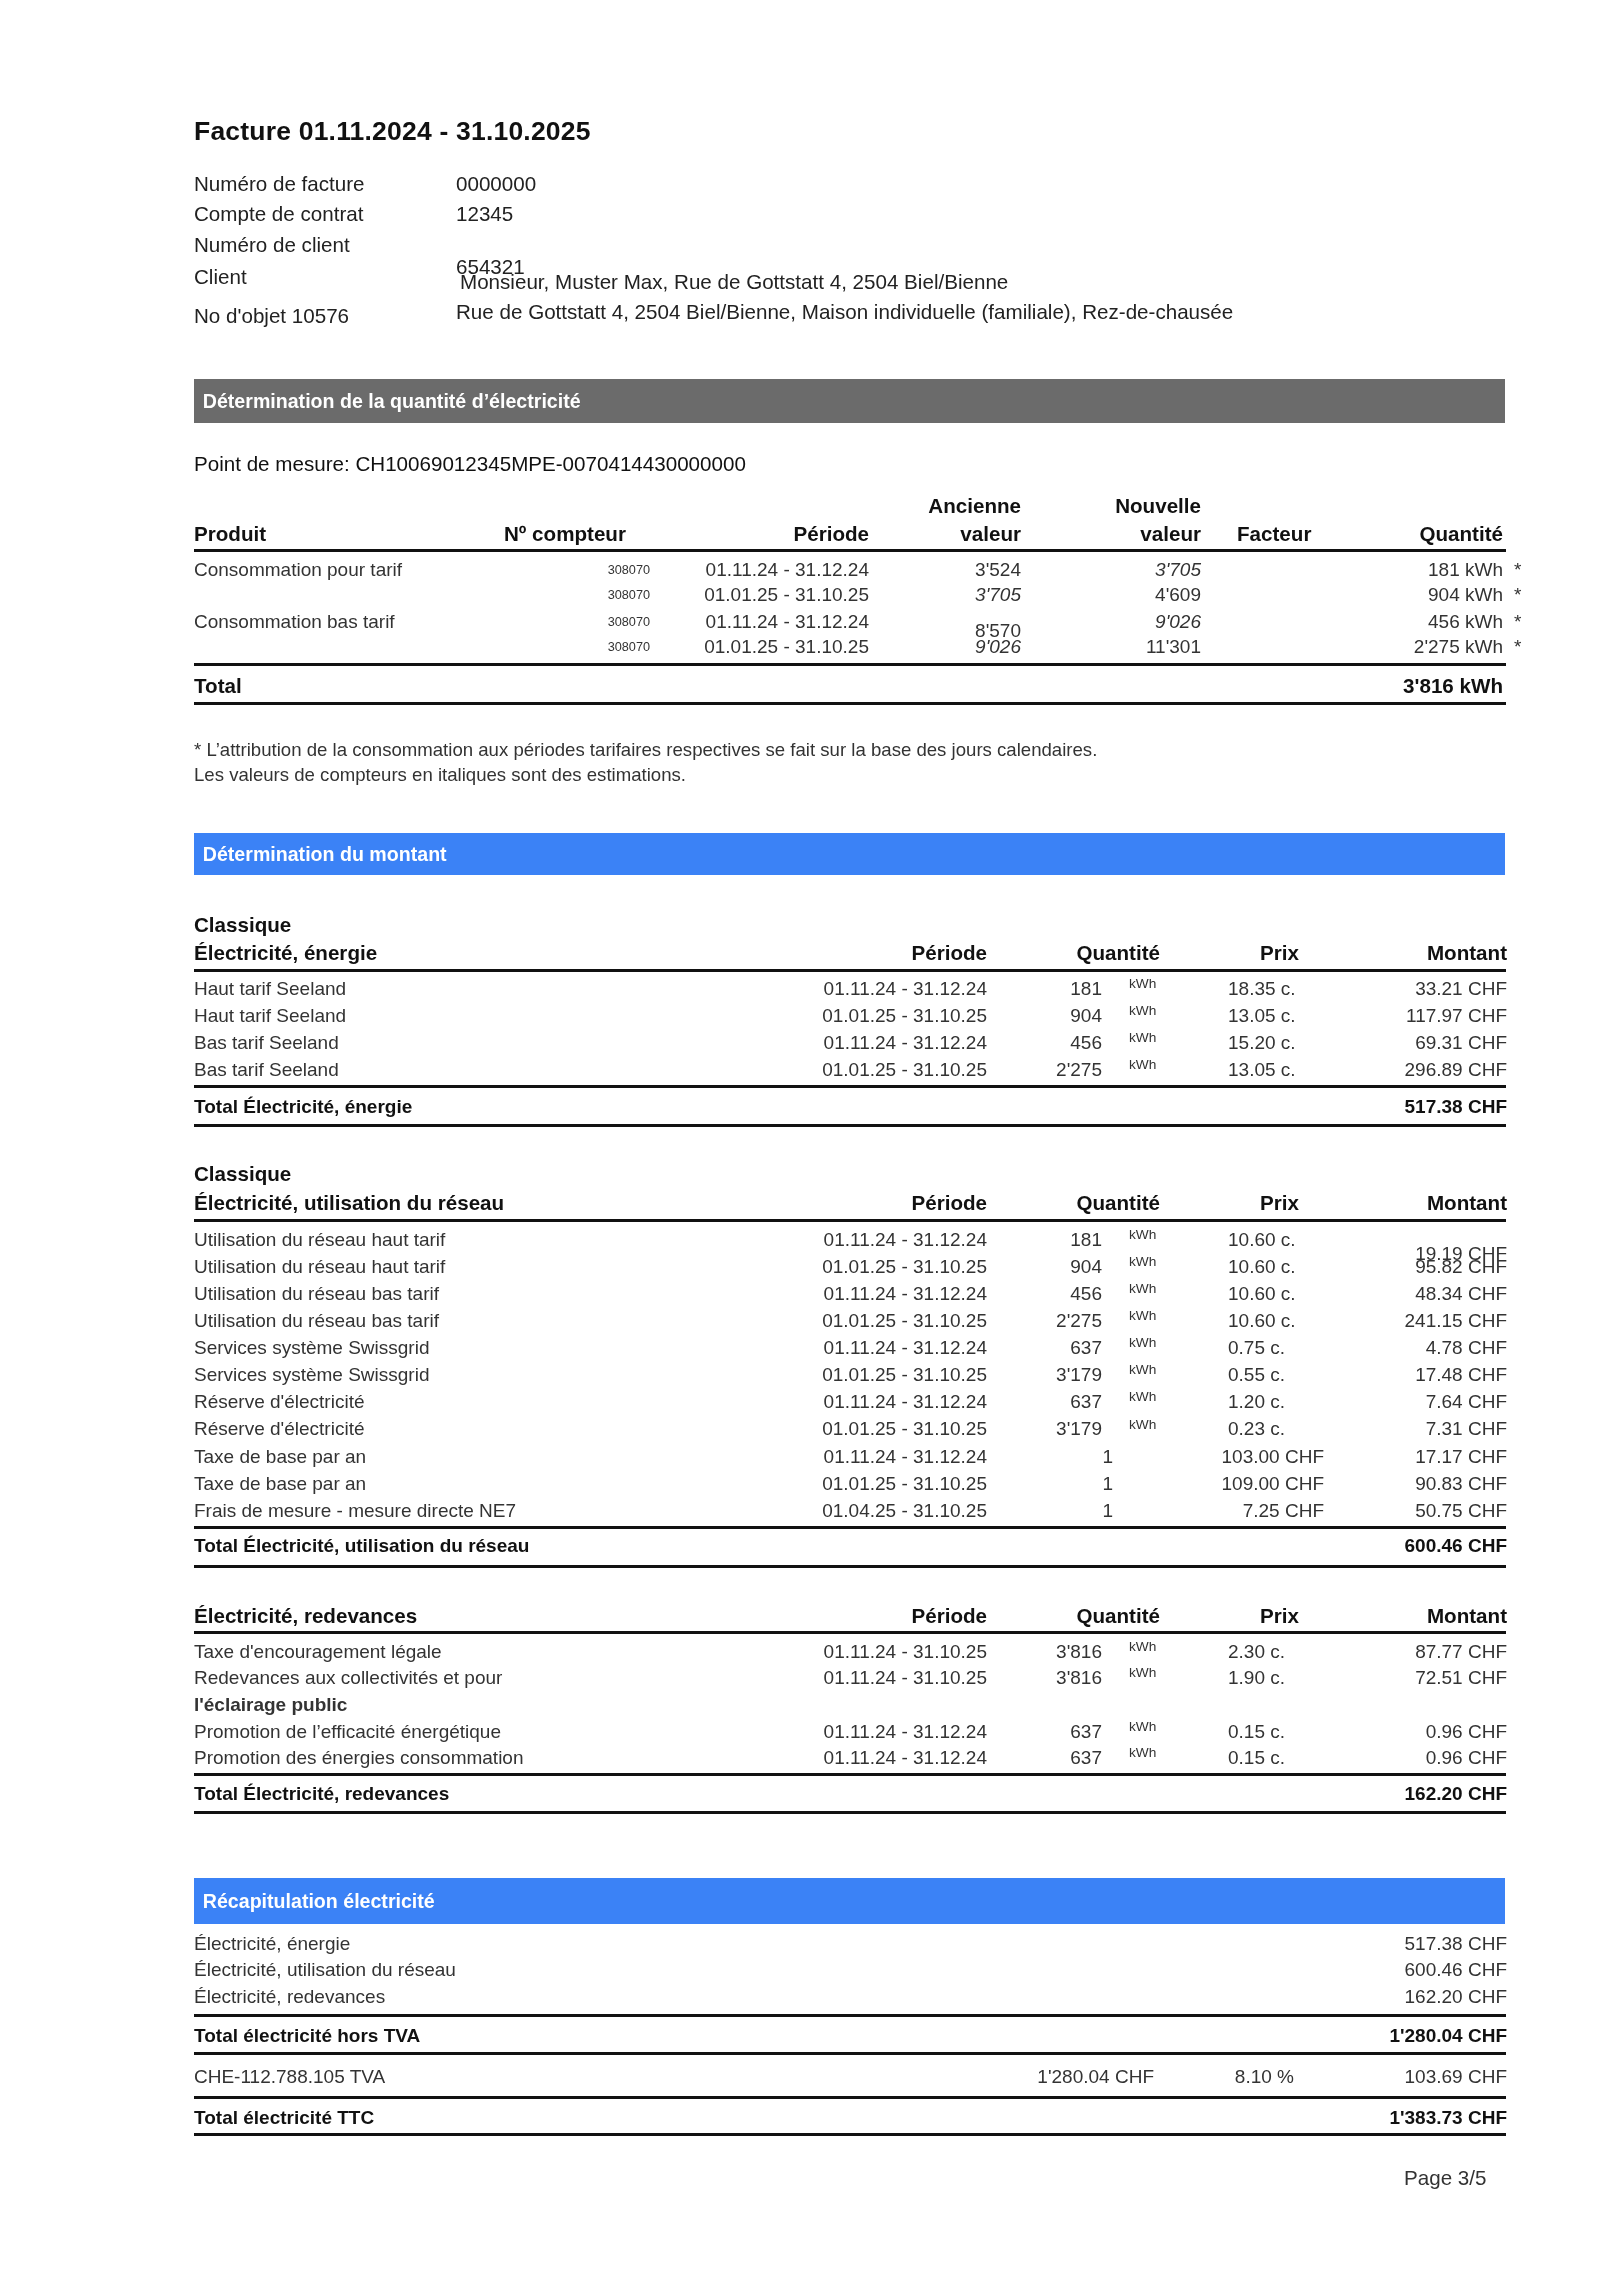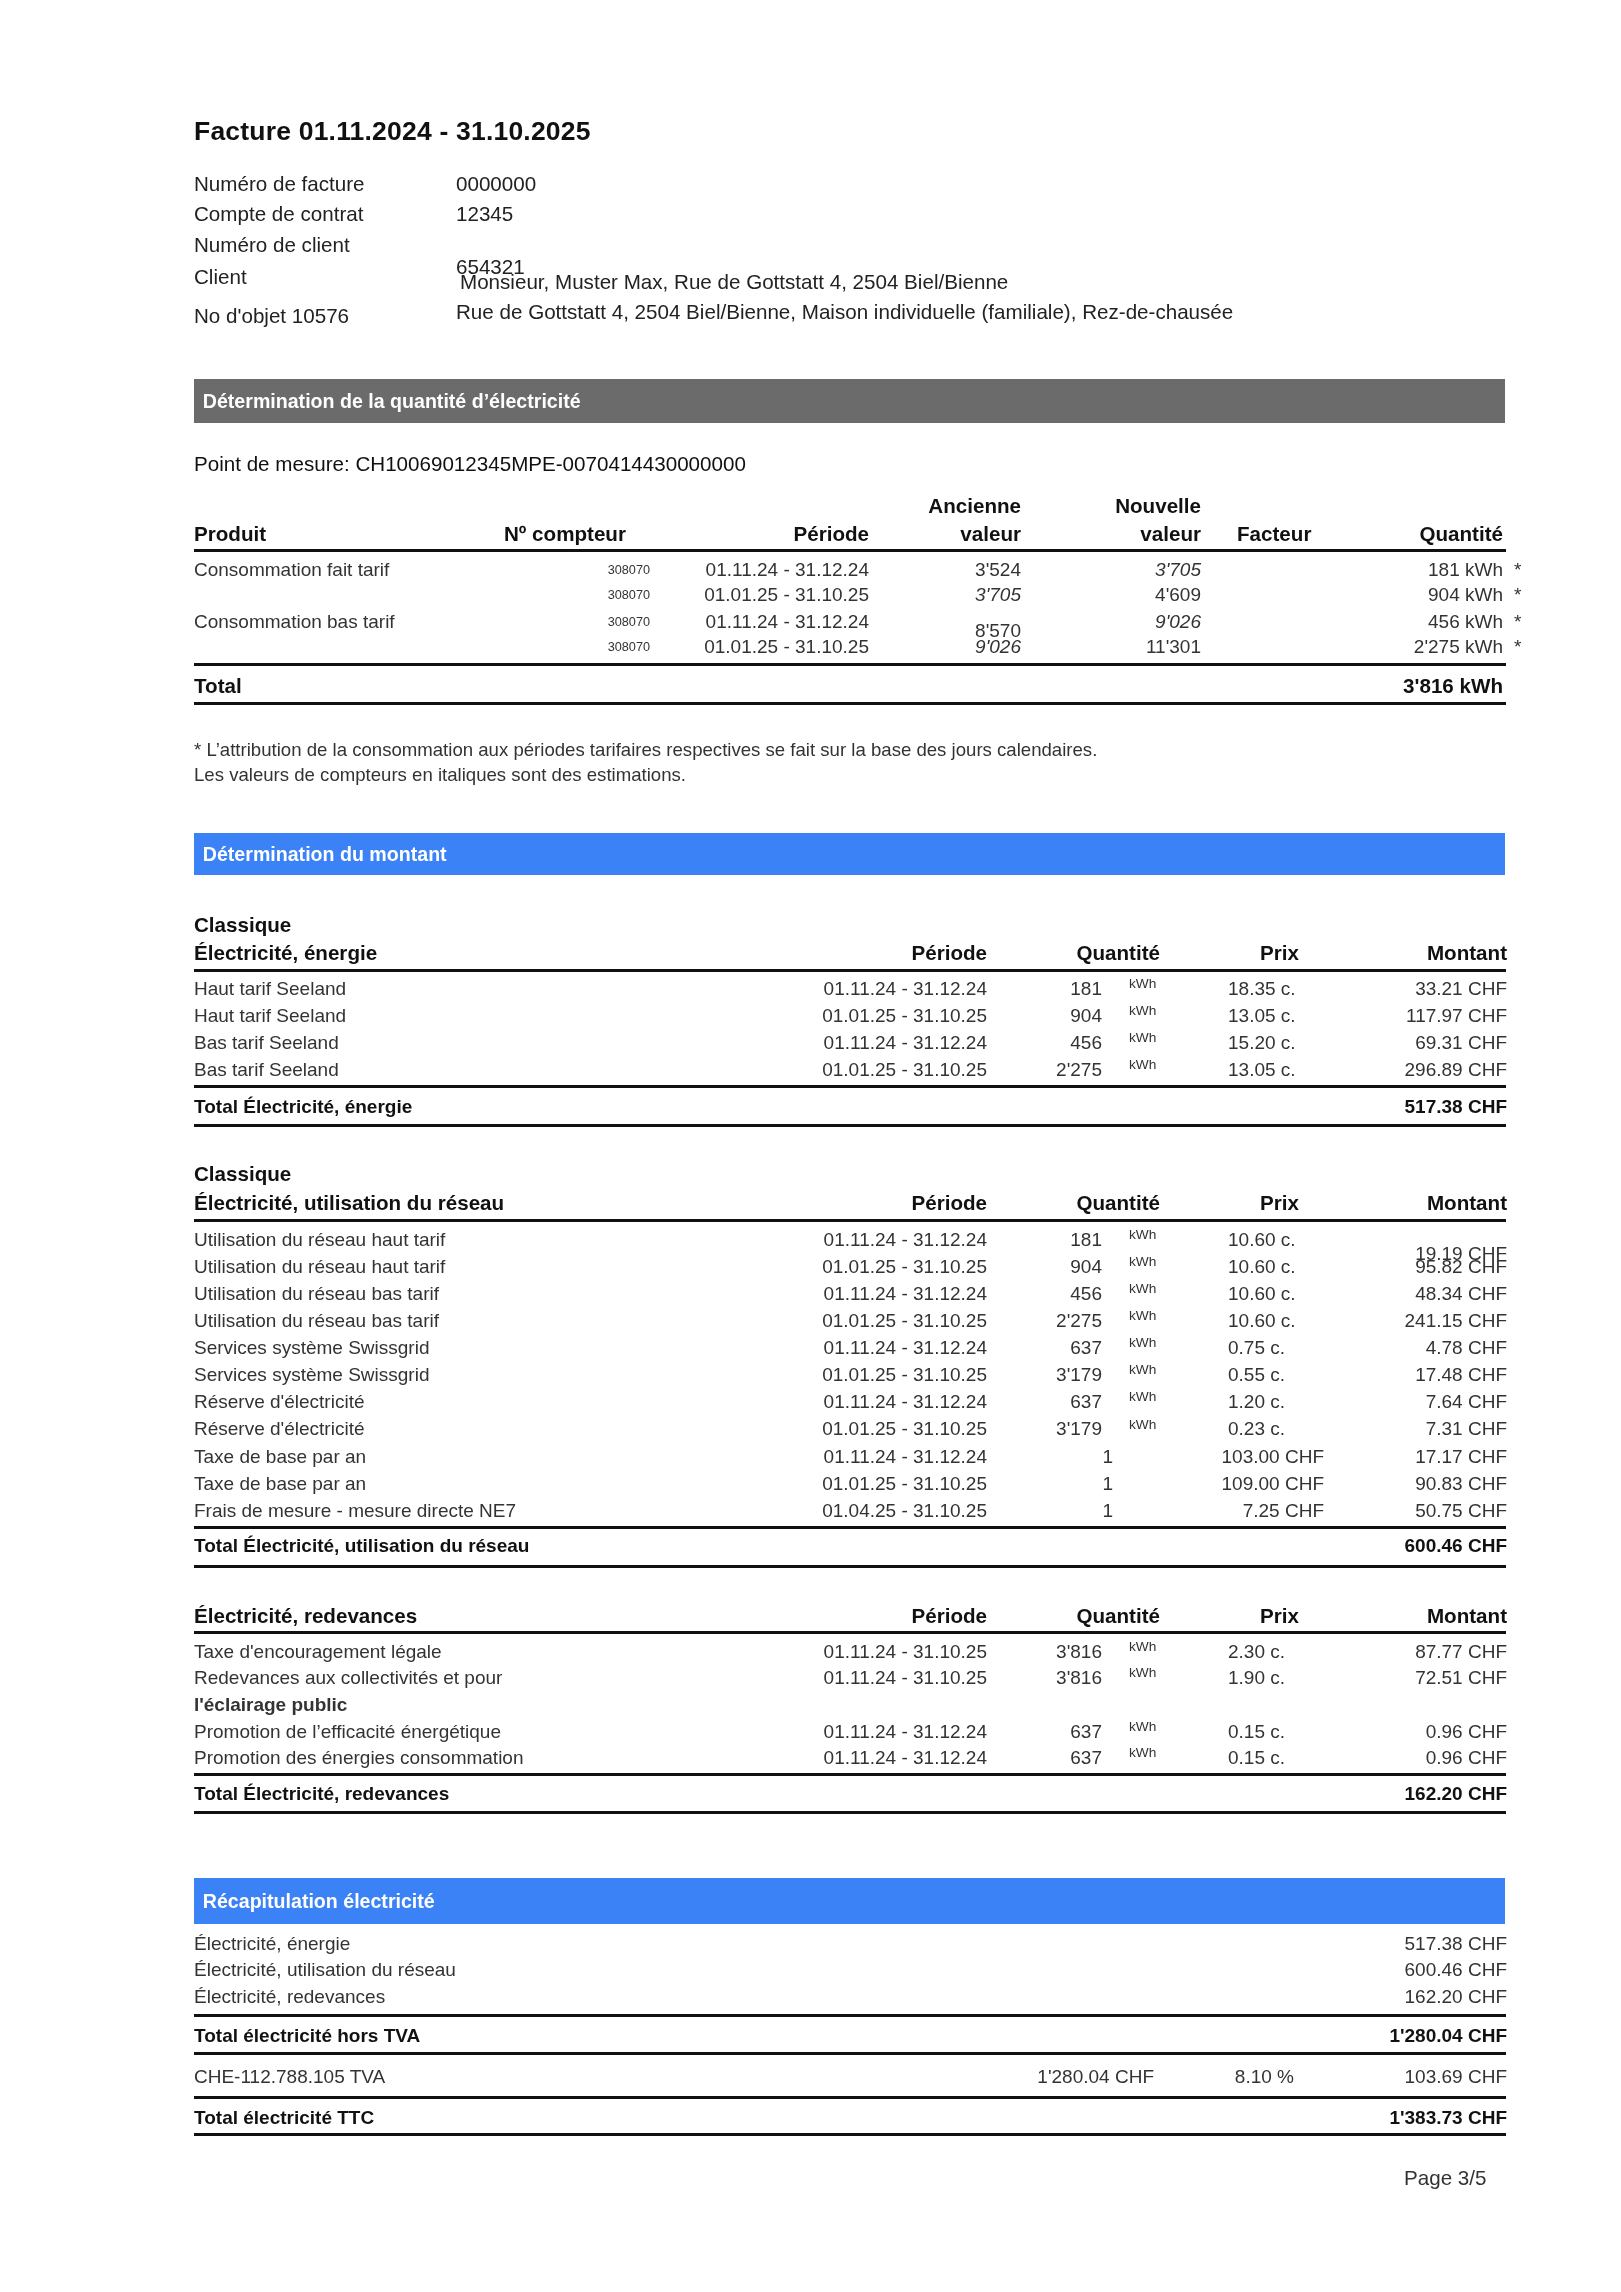--- a/index.html
+++ b/index.html
@@ -49,21 +49,21 @@
 <div class="abs th r" style="right:752px;top:522px;">Période</div>
 <div class="abs th r" style="right:600px;top:494px;">Ancienne</div>
 <div class="abs th r" style="right:600px;top:522px;">valeur</div>
 <div class="abs th r" style="right:420px;top:494px;">Nouvelle</div>
 <div class="abs th r" style="right:420px;top:522px;">valeur</div>
 <div class="abs th" style="left:1237px;top:522px;">Facteur</div>
 <div class="abs th r" style="right:118px;top:522px;">Quantité</div>
 <div class="line" style="top:549px;"></div>
 
 <div>
-  <div class="abs td" style="left:194px;top:559px;">Consommation fait tarif</div>
+  <div class="abs td" style="left:194px;top:559px;">Consommation pour tarif</div>
   <div class="abs small r" style="right:971px;top:563px;">308070</div>
   <div class="abs td r" style="right:752px;top:559px;">01.11.24 - 31.12.24</div>
   <div class="abs td r" style="right:600px;top:559px;">3'524</div>
   <div class="abs td r it" style="right:420px;top:559px;">3'705</div>
   <div class="abs td r" style="right:118px;top:559px;">181 kWh</div>
   <div class="abs td" style="left:1514px;top:559px;">*</div>
 </div>
 <div>
   <div class="abs small r" style="right:971px;top:588px;">308070</div>
   <div class="abs td r" style="right:752px;top:584px;">01.01.25 - 31.10.25</div>

